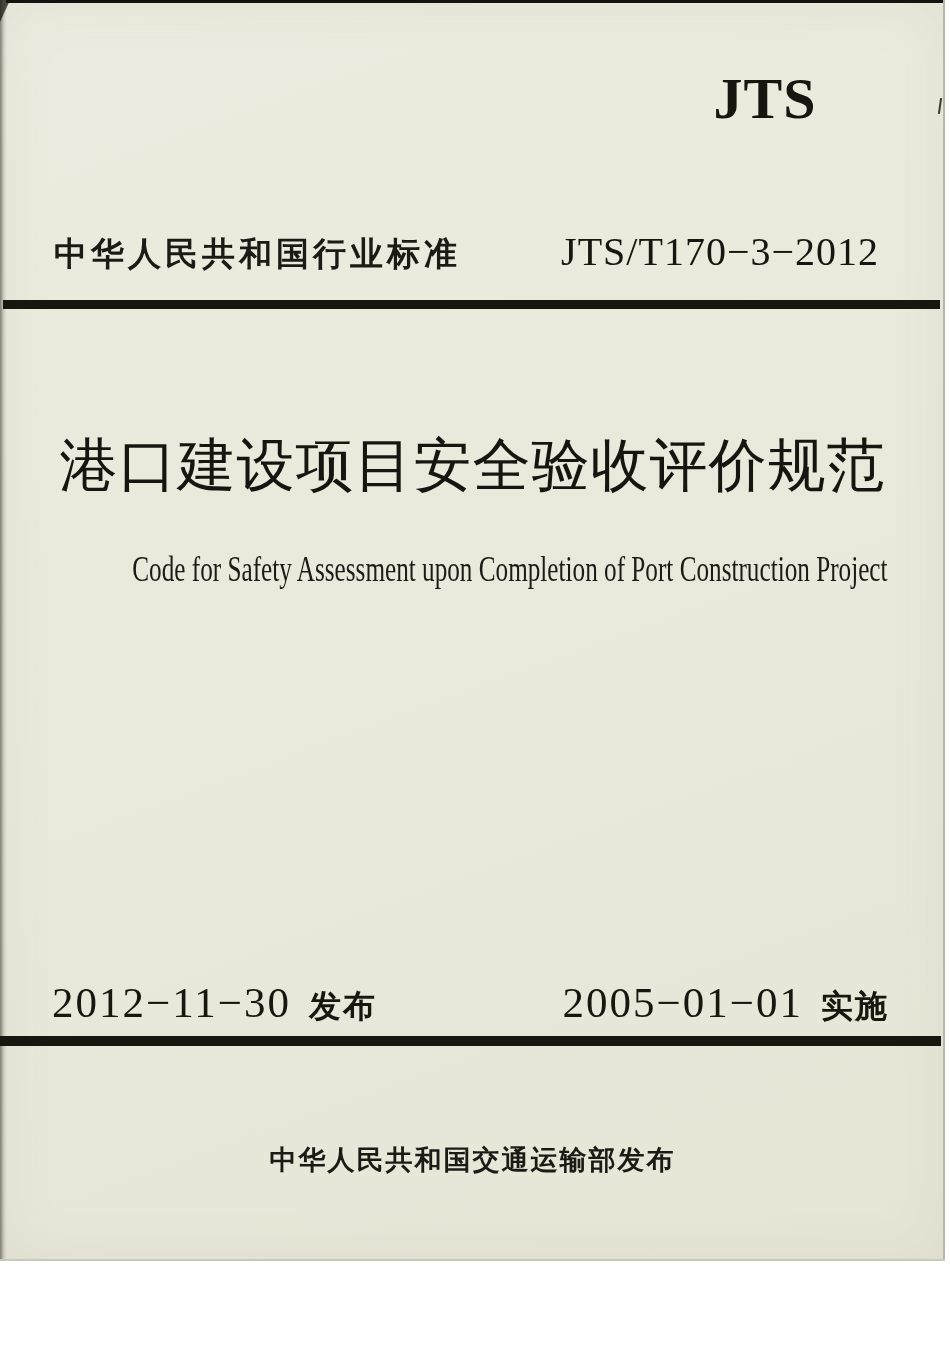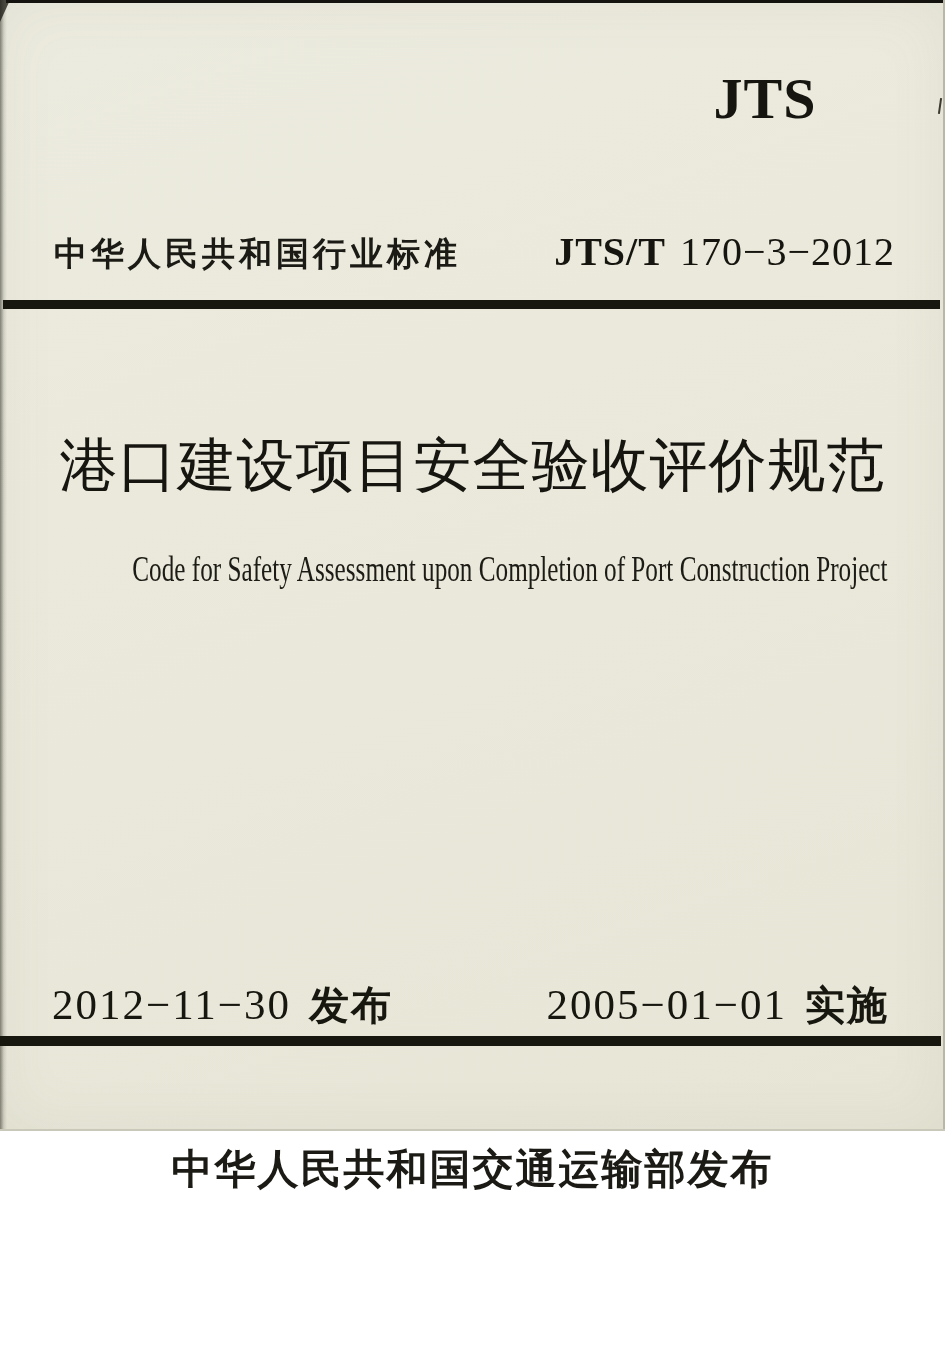--- a/index.html
+++ b/index.html
@@ -5,21 +5,21 @@
   html,body{margin:0;padding:0;}
   body{
     width:950px;height:1345px;
     background:#ffffff;
     position:relative;
     font-family:"Liberation Serif","DejaVu Serif",serif;
     overflow:hidden;
   }
   .paper{
     position:absolute;left:0;top:0;
-    width:945px;height:1131px;
+    width:945px;height:1261px;
     background:linear-gradient(160deg,#ecebdf 0%,#e9e8da 55%,#e6e5d6 100%);
     box-shadow:inset 0 0 60px rgba(120,118,95,0.08);
   }
   .top-border{
     position:absolute;left:6px;top:0;right:0;height:3px;
     background:#14130f;
   }
   .left-edge-shadow{
     position:absolute;left:0;top:0;bottom:0;width:7px;
     background:linear-gradient(to right,rgba(45,44,34,0.55),rgba(45,44,34,0.12) 55%,rgba(45,44,34,0));
@@ -43,29 +43,29 @@
   }
   .jts-logo{
     position:absolute;top:70px;left:640px;width:250px;
     text-align:center;
     font-weight:bold;font-size:58px;line-height:1;
     color:#16150f;letter-spacing:1px;
   }
   .header-row{
     position:absolute;top:228px;left:0;right:0;
     display:flex;justify-content:space-between;align-items:baseline;
-    padding:0 50px 0 54px;
+    padding:0 66px 0 54px;
   }
   .std-type{
     font-family:"Liberation Sans","DejaVu Sans",sans-serif;
     font-weight:bold;font-size:33px;letter-spacing:4px;
     color:#1b1a14;white-space:nowrap;
   }
   .std-code{white-space:nowrap;color:#16150f;font-size:40px;}
-  .std-code .prefix{font-weight:bold;margin-right:14px;letter-spacing:1px;text-align:center;}
+  .std-code .prefix{font-weight:normal;letter-spacing:1px;text-align:center;}
   .std-code .number{font-weight:normal;letter-spacing:1px;}
   .rule{position:absolute;background:#17160f;}
   .rule-top{top:300px;left:3px;right:5px;height:9px;}
   .rule-bottom{top:1036px;left:0;right:4px;height:10px;}
   .title-zh{
     position:absolute;top:433px;left:0;right:0;
     text-align:center;
     font-weight:normal;font-size:58px;line-height:1.15;
     letter-spacing:1px;color:#161510;white-space:nowrap;
   }
@@ -80,28 +80,28 @@
     position:absolute;top:978px;left:0;right:0;
     display:flex;justify-content:space-between;align-items:baseline;
     padding:0 56px 0 52px;
   }
   .date-group{display:flex;align-items:baseline;white-space:nowrap;justify-content:space-between;}
   .date-num{
     font-size:43px;color:#17160f;letter-spacing:2px;
   }
   .date-label{
     font-family:"Liberation Sans","DejaVu Sans",sans-serif;
-    font-weight:bold;font-size:40px;color:#17160f;
+    font-weight:bold;font-size:32px;color:#17160f;
     margin-left:18px;letter-spacing:2px;
   }
   .publisher{
     position:absolute;top:1142px;left:0;right:0;
     text-align:center;
     font-family:Liberation Sans, sans-serif;
-    font-weight:bold;font-size:41px;letter-spacing:2px;
+    font-weight:bold;font-size:27px;letter-spacing:2px;
     color:#1b1a14;white-space:nowrap;
   }
 </style>
 </head>
 <body>
 
 <div class="paper">
 
   <div class="top-border"></div>
   <div class="left-edge-shadow"></div>

